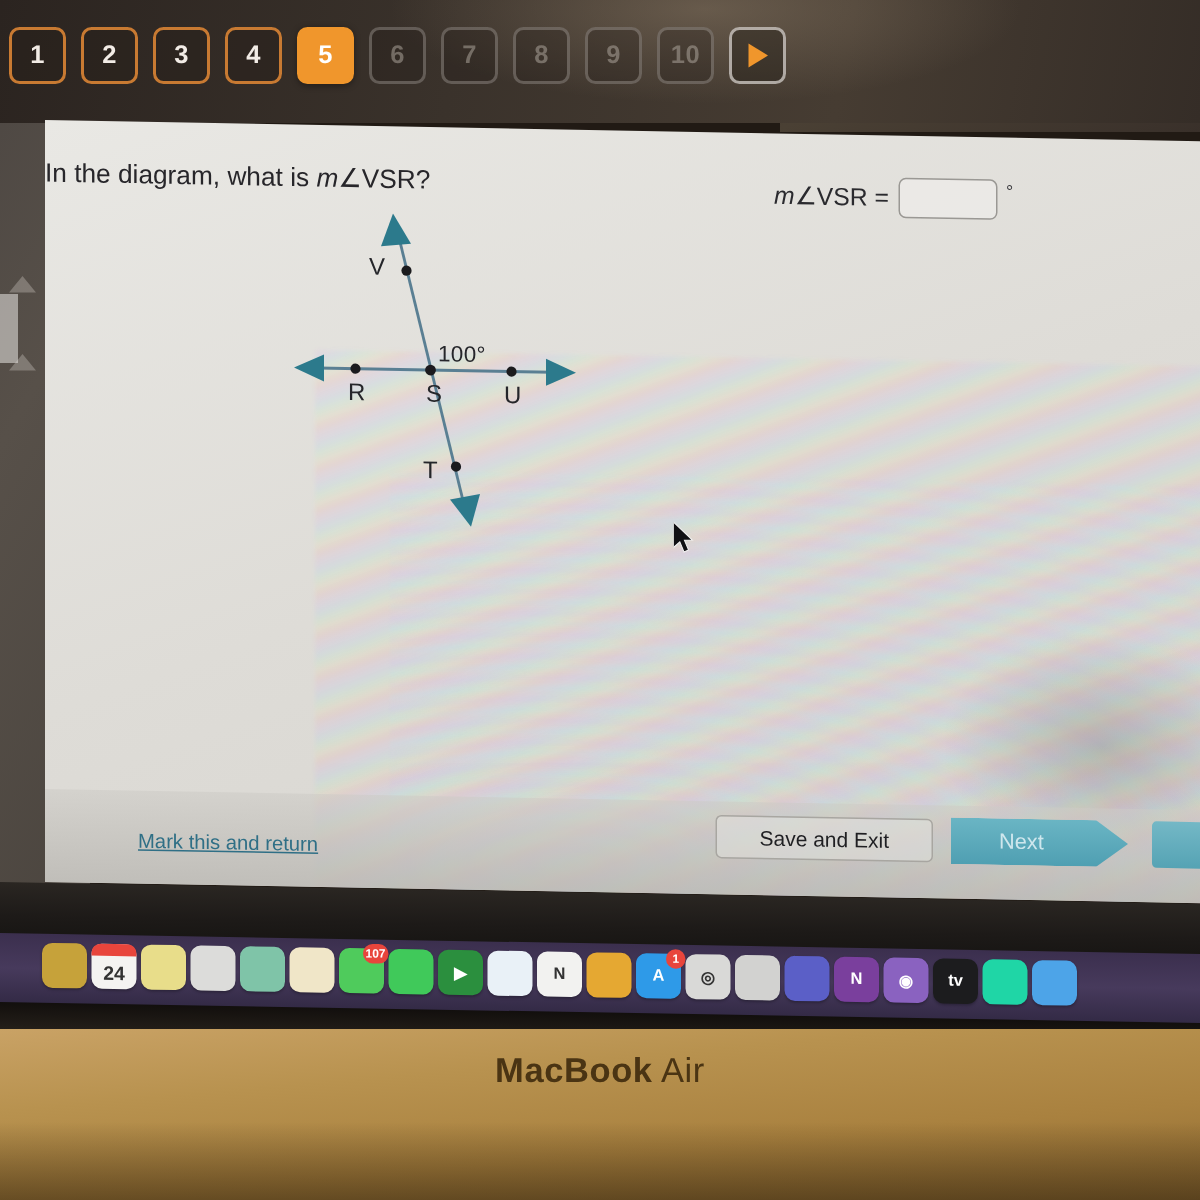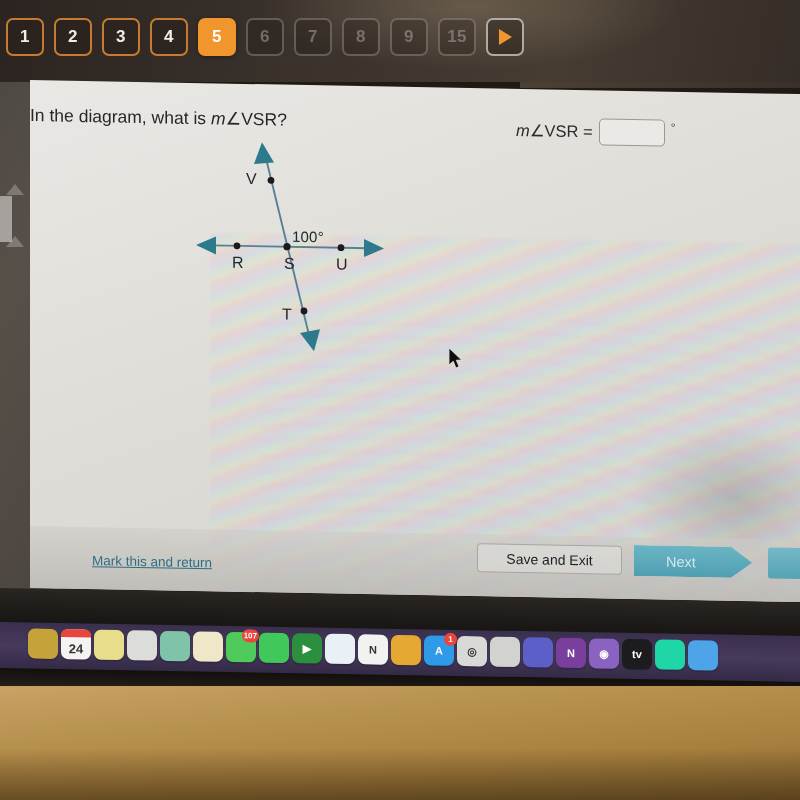--- a/index.html
+++ b/index.html
@@ -252,21 +252,21 @@
     <div class="qbtns" id="qbtns">
         <div class="qbtn done">1</div>
         <div class="qbtn done">2</div>
         <div class="qbtn done">3</div>
         <div class="qbtn done">4</div>
         <div class="qbtn current">5</div>
         <div class="qbtn locked">6</div>
         <div class="qbtn locked">7</div>
         <div class="qbtn locked">8</div>
         <div class="qbtn locked">9</div>
-        <div class="qbtn locked">15</div>
+        <div class="qbtn locked">10</div>
         <div class="qbtn nextarrow">
           <div class="tri-right"></div>
         </div>
       </div>
   </div>
 
   <div class="page">
 
     <div class="moire"></div>
     <div class="moire2"></div>
@@ -365,15 +365,18 @@
         <div class="dockicon" style="background: rgb(28, 28, 30);">
           <span style="color: rgb(255, 255, 255); font-weight: 700;">tv</span>
         </div>
         <div class="dockicon" style="background: rgb(31, 214, 166);"></div>
         <div class="dockicon" style="background: rgb(77, 164, 232);"></div>
       </div>
   </div>
 
   <div class="bezel"></div>
   <div class="body"></div>
+  <div class="bodyname">
+    <span class="bold">MacBook</span><span class="light"> </span><span class="light">Air</span>
+  </div>
   <div class="body-shadow"></div>
 
 </div>
 
 </body></html>

